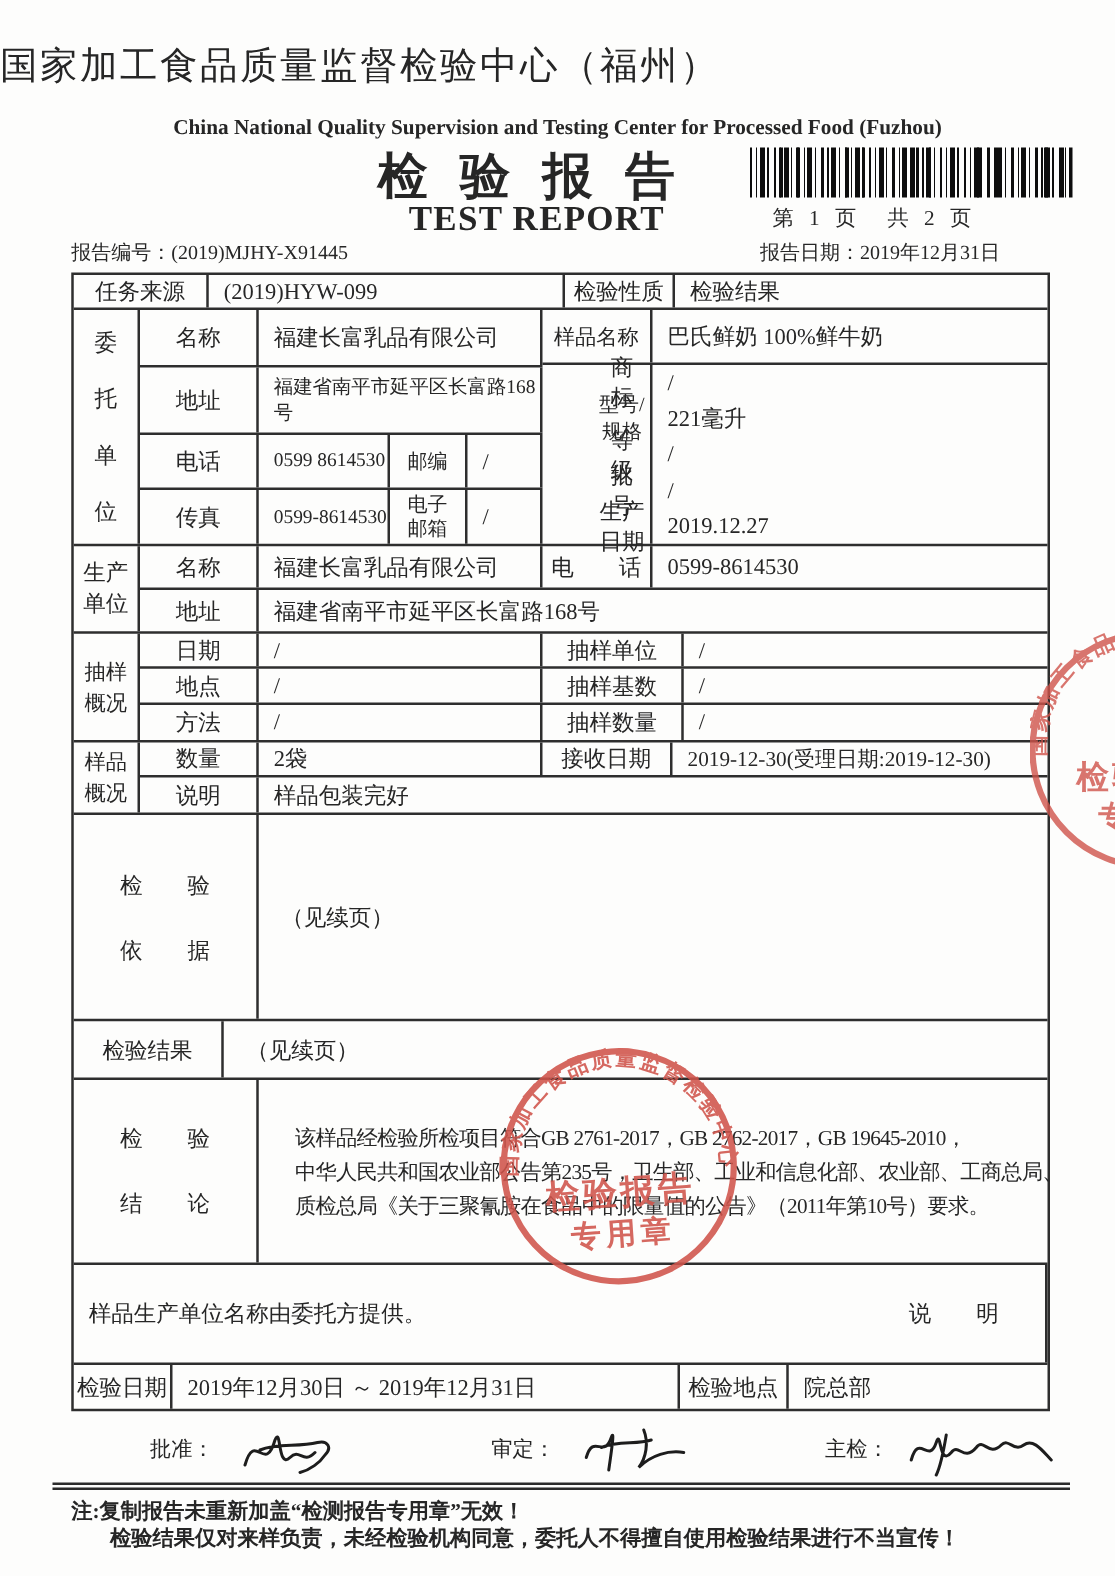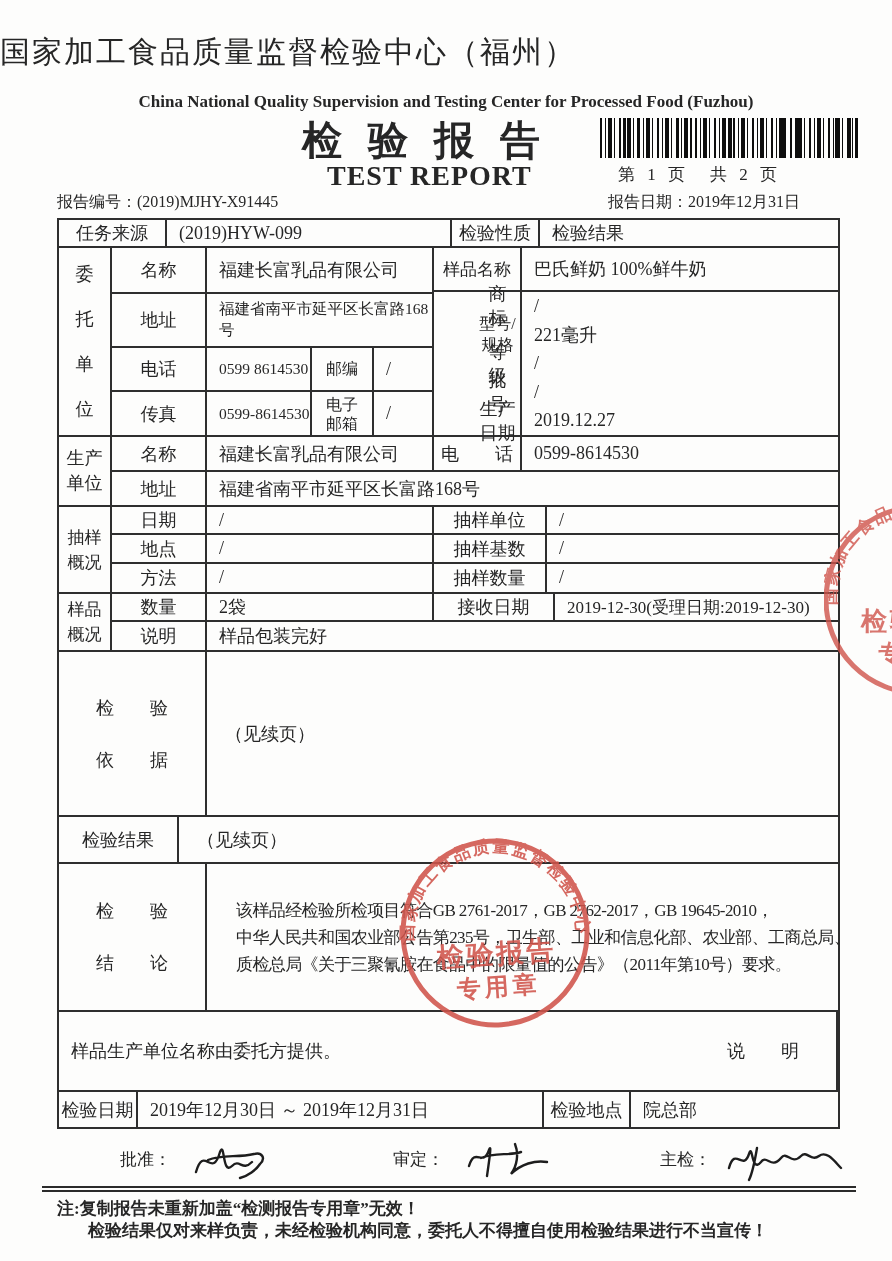--- a/index.html
+++ b/index.html
@@ -180,21 +180,21 @@
     </div>
 
     <div class="tr" style="height:58px">
       <div class="cell lab" style="width:53px">
           <span class="vtext2" style="font-size:17px">样品概况</span>
         </div>
       <div class="colwrap" style="flex:1">
         <div class="tr" style="height:29px">
           <div class="cell lab" style="width:95px">数量</div>
           <div class="cell val" style="width:227px">2袋</div>
-          <div class="cell lab" style="width:121px">接收日期</div>
+          <div class="cell lab" style="width:104px">接收日期</div>
           <div class="cell val last mono-sm" style="flex:1">2019-12-30(受理日期:2019-12-30)</div>
         </div>
         <div class="tr nb" style="height:29px">
           <div class="cell lab" style="width:95px">说明</div>
           <div class="cell val last" style="flex:1">样品包装完好</div>
         </div>
       </div>
     </div>
 
     <div class="tr" style="height:165px">

